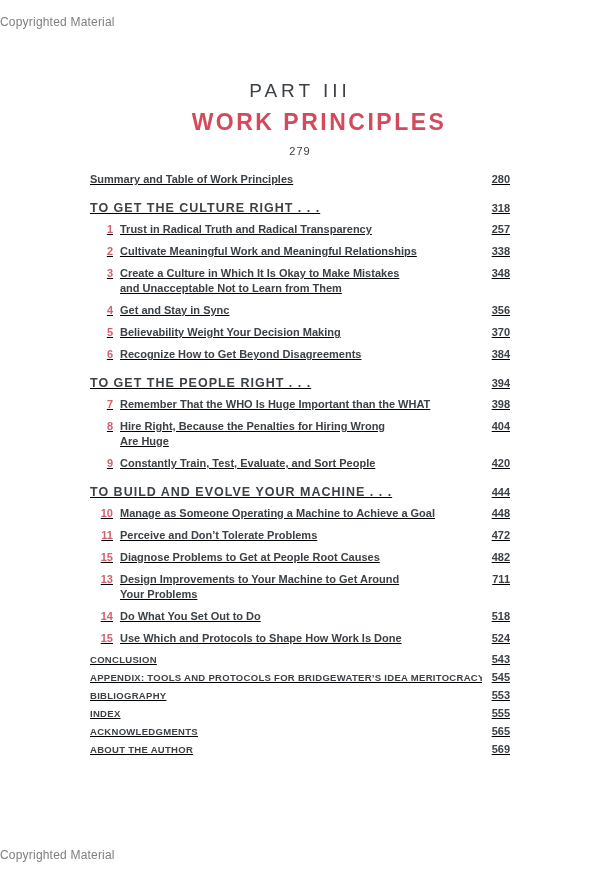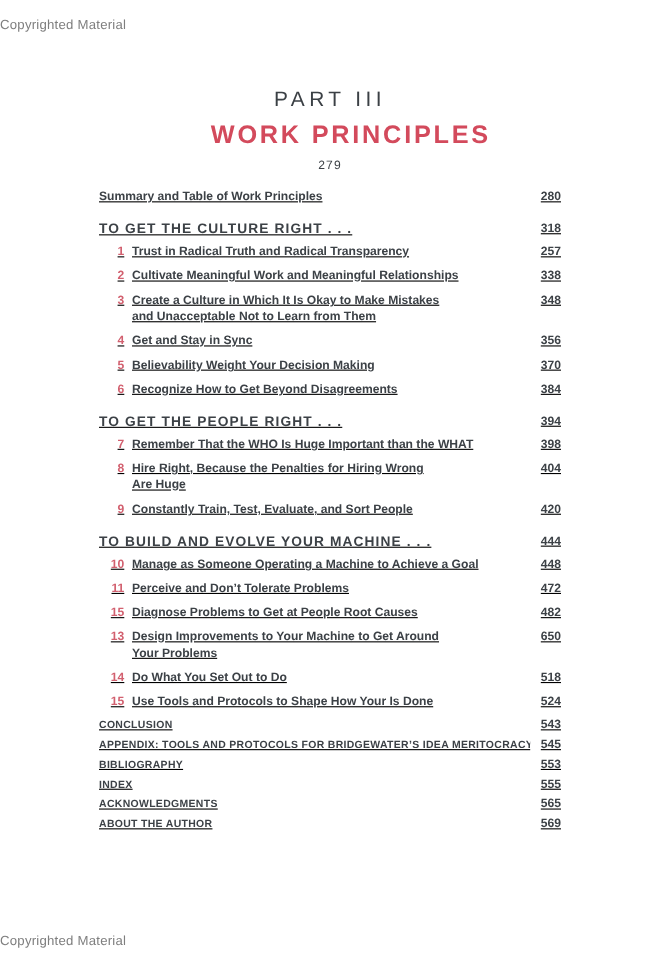--- a/index.html
+++ b/index.html
@@ -200,30 +200,30 @@
     </div>
     <div class="row">
       <span class="num">15</span>
       <span class="title">Diagnose Problems to Get at People Root Causes</span>
       <span class="pagenum">482</span>
     </div>
     <div class="row">
       <span class="num">13</span>
       <span class="title">Design Improvements to Your Machine to Get Around
 Your Problems</span>
-      <span class="pagenum">650</span>
+      <span class="pagenum">711</span>
     </div>
     <div class="row">
       <span class="num">14</span>
       <span class="title">Do What You Set Out to Do</span>
       <span class="pagenum">518</span>
     </div>
     <div class="row">
       <span class="num">15</span>
-      <span class="title">Use Tools and Protocols to Shape How Your Is Done</span>
+      <span class="title">Use Which and Protocols to Shape How Work Is Done</span>
       <span class="pagenum">524</span>
     </div>
 
 
     <div class="backmatter">
       <div class="row">
         <span class="title">CONCLUSION</span>
         <span class="pagenum">543</span>
       </div>
       <div class="row">

